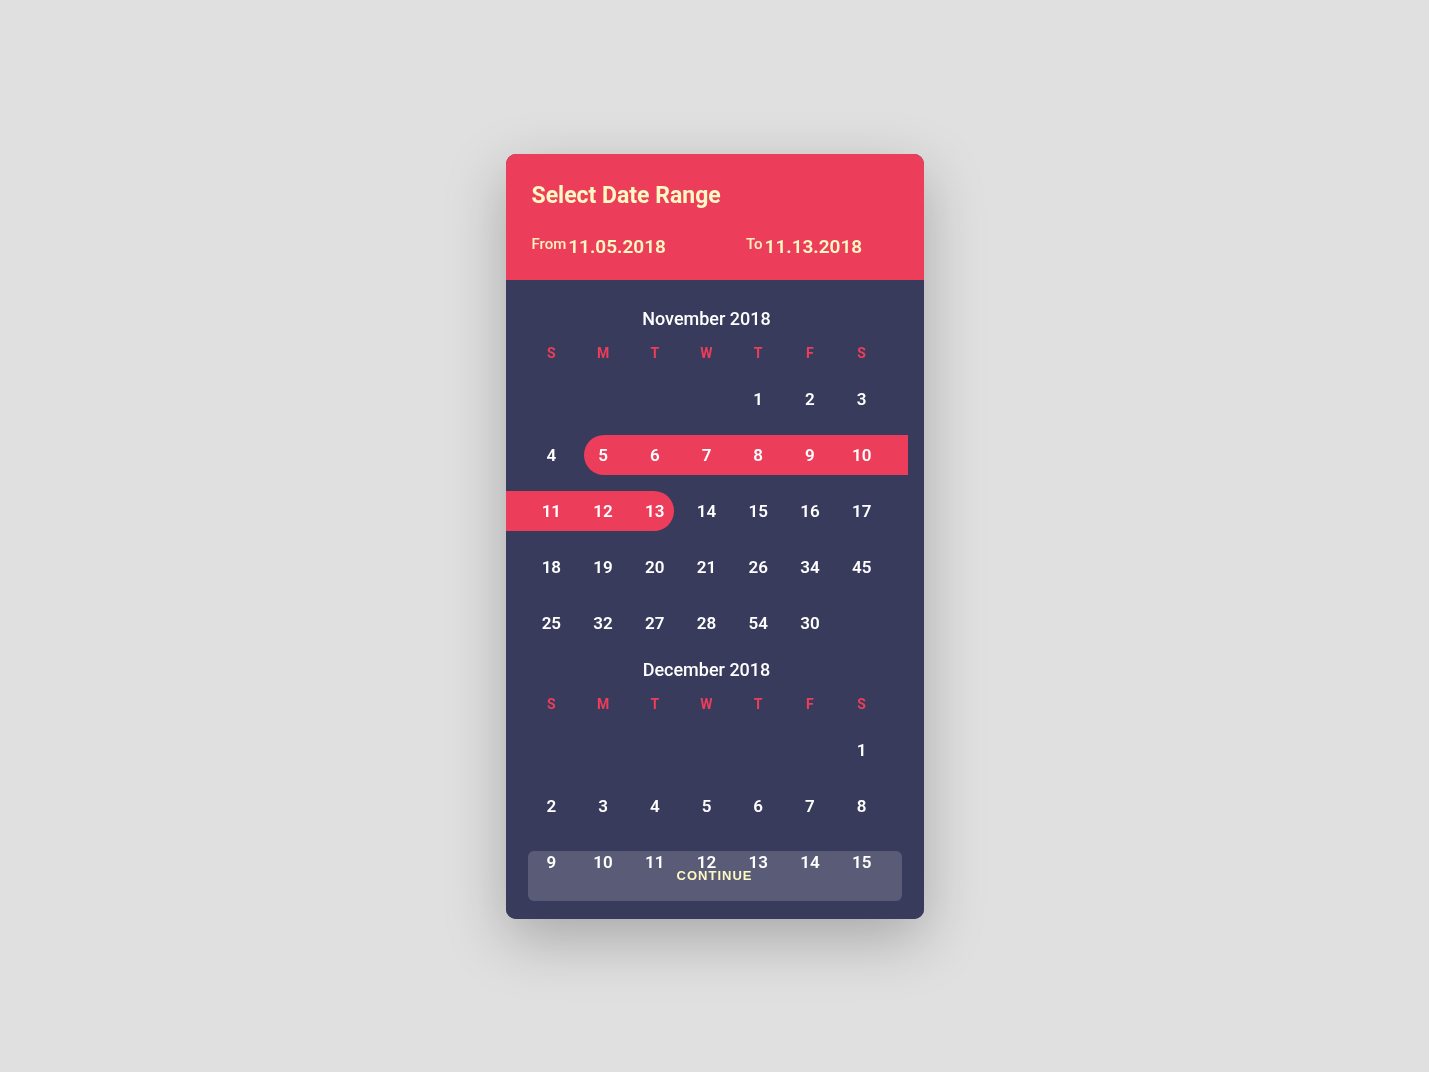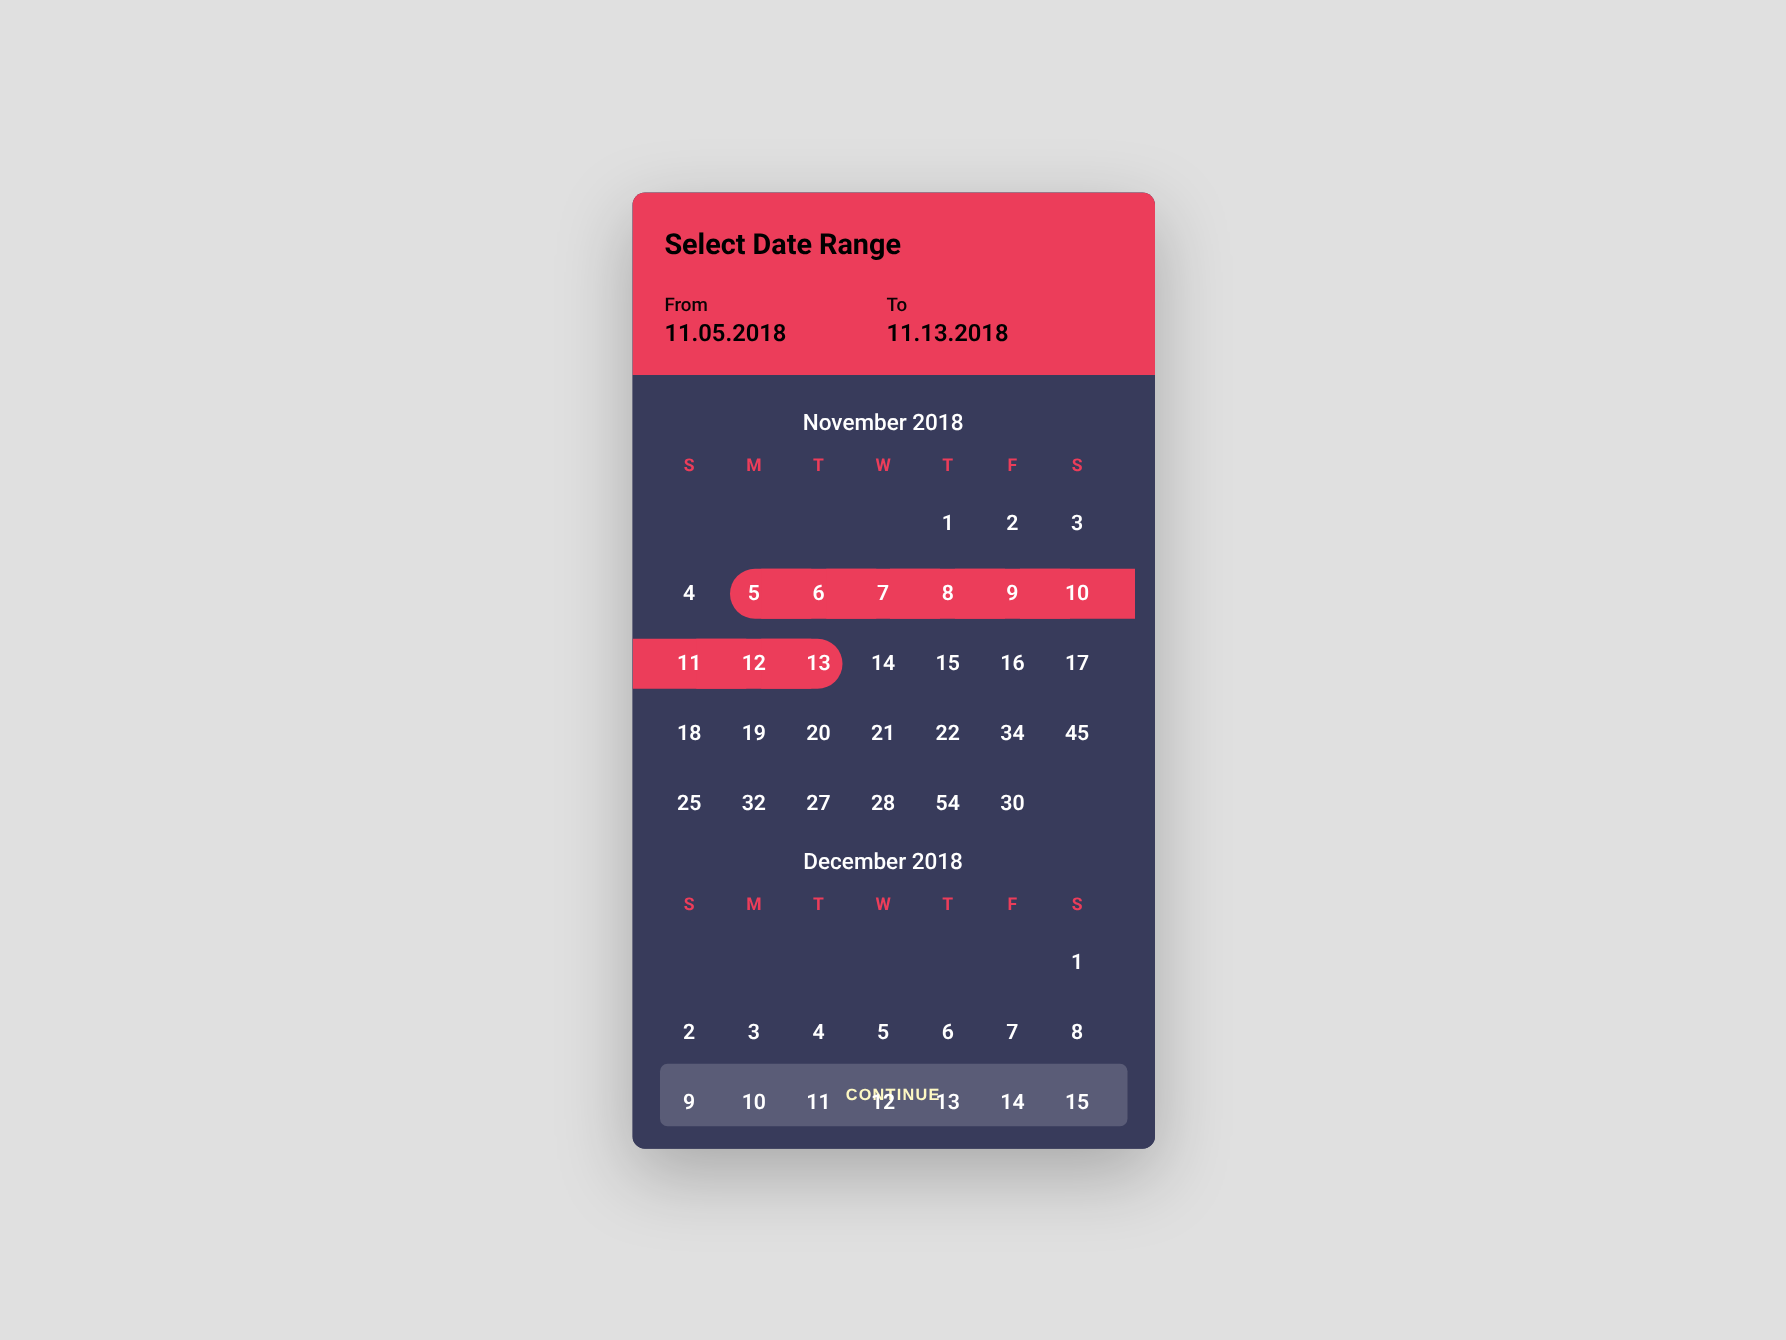--- a/index.html
+++ b/index.html
@@ -23,34 +23,34 @@
     overflow: hidden;
     box-shadow: 0 20px 60px rgba(0,0,0,0.25);
     position: relative;
     display: flex;
     flex-direction: column;
     background: #383B5B;
   }
   .header {
     background: #EC3D5A;
     padding: 28px 26px 22px 26px;
-    color: #000000;
+    color: #fef9c3;
   }
   .title {
     font-size: 23px;
     font-weight: 700;
     margin-bottom: 26px;
   }
   .range-row {
     display: flex;
     gap: 80px;
   }
   .range-col {
     display: flex;
-    flex-direction: column;
+    flex-direction: row;
     gap: 2px;
   }
   .range-label {
     font-size: 15px;
     font-weight: 500;
     opacity: 0.95;
   }
   .range-value {
     font-size: 19px;
     font-weight: 600;
@@ -263,21 +263,21 @@
         <div class="day-cell">
           <span class="day-num">19</span>
         </div>
         <div class="day-cell">
           <span class="day-num">20</span>
         </div>
         <div class="day-cell">
           <span class="day-num">21</span>
         </div>
         <div class="day-cell">
-          <span class="day-num">22</span>
+          <span class="day-num">26</span>
         </div>
         <div class="day-cell">
           <span class="day-num">34</span>
         </div>
         <div class="day-cell">
           <span class="day-num">45</span>
         </div>
         <div class="day-cell">
           <span class="day-num">25</span>
         </div>

